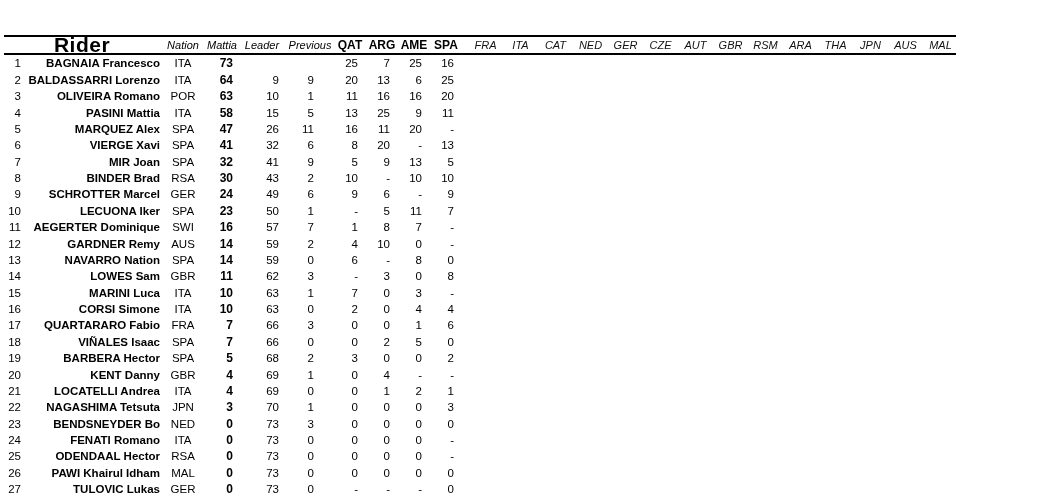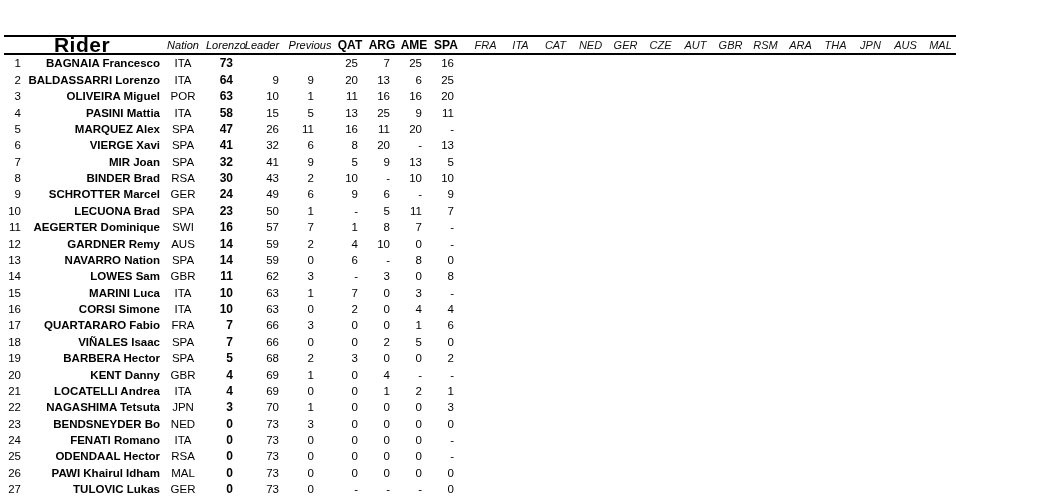--- a/index.html
+++ b/index.html
@@ -102,21 +102,21 @@
         <col style="width: 35px;">
         <col style="width: 35px;">
         <col style="width: 35px;">
         <col style="width: 35px;">
         <col style="width: 35px;">
       </colgroup>
     <thead>
       <tr>
         <th colspan="2" class="th-rider">Rider</th>
         <th class="th-meta">Nation</th>
-        <th class="th-meta">Lorenzo</th>
+        <th class="th-meta">Mattia</th>
         <th class="th-meta">Leader</th>
         <th class="th-meta">Previous</th>
 
       <th class="th-done">QAT</th>
           <th class="th-done">ARG</th>
           <th class="th-done">AME</th>
           <th class="th-done">SPA</th>
           <th class="th-spacer"></th>
           <th class="th-up">FRA</th>
           <th class="th-up">ITA</th>
@@ -187,21 +187,21 @@
           <td class="empty"></td>
           <td class="empty"></td>
           <td class="empty"></td>
           <td class="empty"></td>
           <td class="empty"></td>
           <td class="empty"></td>
           <td class="empty"></td>
         </tr>
         <tr>
           <td class="pos">3</td>
-          <td class="name">OLIVEIRA Miguel</td>
+          <td class="name">OLIVEIRA Romano</td>
           <td class="nat">POR</td>
           <td class="pts">63</td>
           <td class="leader">10</td>
           <td class="prev">1</td>
           <td class="res">11</td>
           <td class="res">16</td>
           <td class="res">16</td>
           <td class="res">20</td>
           <td class="empty"></td>
           <td class="empty"></td>
@@ -383,21 +383,21 @@
           <td class="empty"></td>
           <td class="empty"></td>
           <td class="empty"></td>
           <td class="empty"></td>
           <td class="empty"></td>
           <td class="empty"></td>
           <td class="empty"></td>
         </tr>
         <tr>
           <td class="pos">10</td>
-          <td class="name">LECUONA Brad</td>
+          <td class="name">LECUONA Iker</td>
           <td class="nat">SPA</td>
           <td class="pts">23</td>
           <td class="leader">50</td>
           <td class="prev">1</td>
           <td class="res">-</td>
           <td class="res">5</td>
           <td class="res">11</td>
           <td class="res">7</td>
           <td class="empty"></td>
           <td class="empty"></td>

